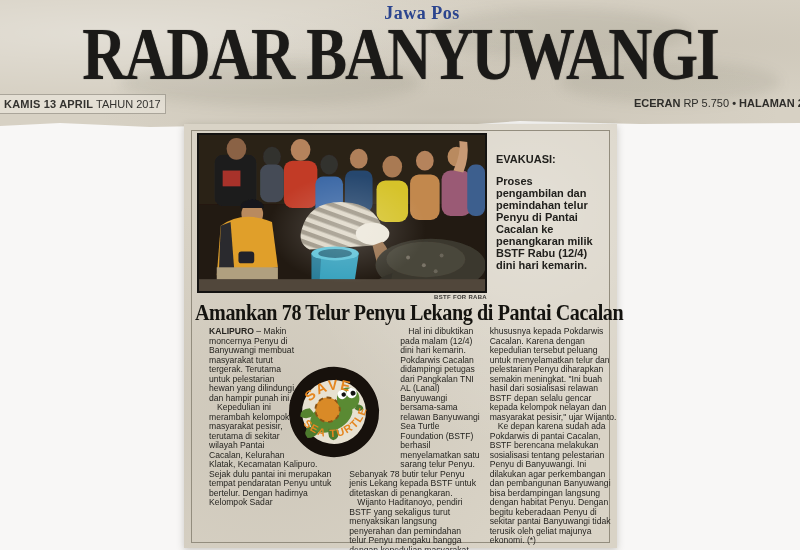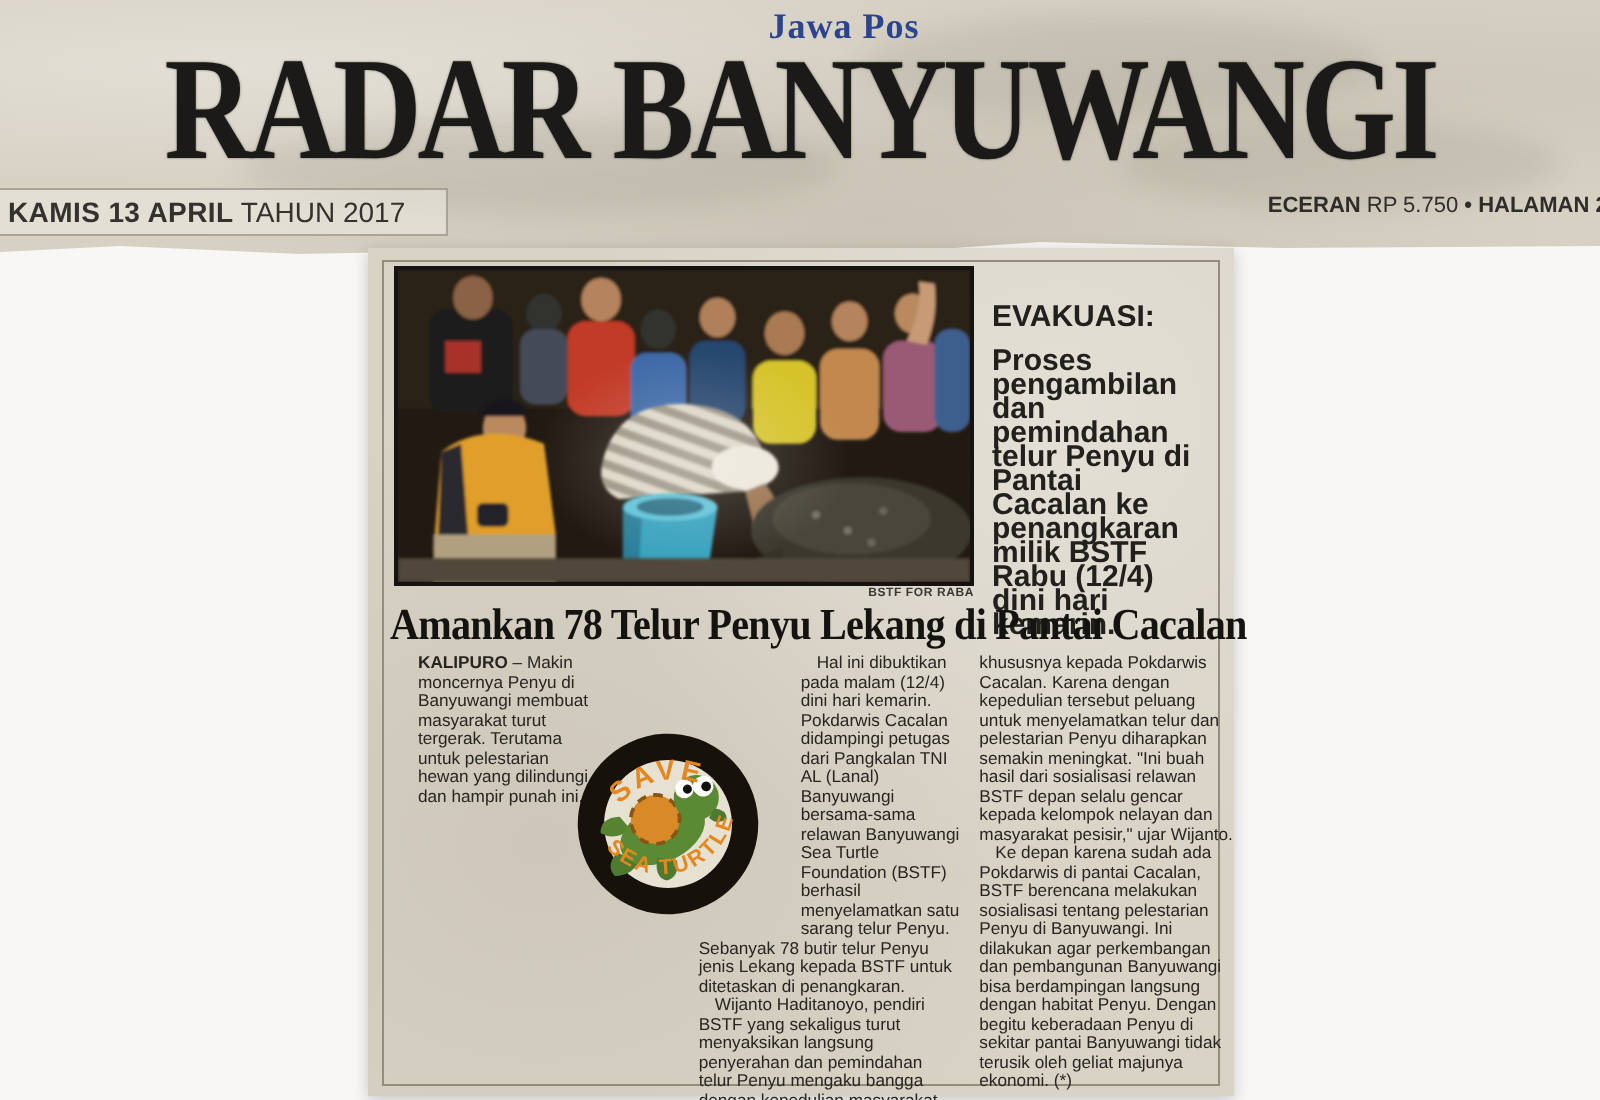--- a/index.html
+++ b/index.html
@@ -26,21 +26,21 @@
   }
   .masthead{
     position:absolute;left:-6px;top:13px;width:812px;text-align:center;
     font-family:"Liberation Serif",serif;font-weight:bold;
     font-size:60px;letter-spacing:-2px;color:#1b1a18;white-space:nowrap;
     transform:scale(1.02,1.22);transform-origin:center top;
     text-shadow:0 0 1px rgba(30,28,25,.6);
   }
   .edition-box{
     position:absolute;left:0;top:94px;
-    padding:3px 20px 3px 4px;font-size:14px;color:#33322f;
+    padding:3px 4px 3px 4px;font-size:11px;color:#33322f;
     border:1px solid rgba(100,95,85,.45);border-left:none;
     background:rgba(238,235,226,.55);white-space:nowrap;
   }
   .edition-box b{letter-spacing:.2px;}
   .price-line{
     position:absolute;right:-10px;top:97px;font-size:11px;color:#2e2d2a;white-space:nowrap;
   }
   .rule-row{
     position:absolute;left:0;right:0;top:112px;height:18px;
     display:flex;align-items:center;gap:22px;margin-top:48px;
@@ -64,21 +64,21 @@
     position:absolute;left:13px;top:9px;width:290px;height:160px;
     border:2px solid #141311;box-sizing:border-box;background:#221a12;
   }
   .photo-frame svg{display:block;width:100%;height:100%;}
   .photo-credit{
     position:absolute;left:13px;top:170px;width:290px;text-align:right;
     font-size:6px;font-weight:bold;color:#3a3834;letter-spacing:.3px;
   }
   .caption{
     position:absolute;left:312px;top:29px;width:106px;
-    font-size:15px;line-height:12px;font-weight:bold;color:#21201d;
+    font-size:11px;line-height:12px;font-weight:bold;color:#21201d;
   }
   .caption .cap-lead{display:block;margin-bottom:10px;}
   .headline{
     position:absolute;left:11px;top:177px;width:412px;
     font-family:"Liberation Serif",serif;font-weight:bold;
     font-size:20.5px;letter-spacing:-.4px;color:#14130f;white-space:nowrap;
     transform:scale(.98,1.08);transform-origin:left top;
   }
   .columns{
     position:absolute;left:25px;top:203px;width:411px;height:214px;
@@ -207,20 +207,21 @@
     <span class="cap-lead">EVAKUASI:</span>
     <span>Proses pengambilan dan pemindahan telur Penyu di Pantai Cacalan ke penangkaran milik BSTF Rabu (12/4) dini hari kemarin.</span>
   </div>
 
   <div class="headline">Amankan 78 Telur Penyu Lekang di Pantai Cacalan</div>
 
   <div class="columns">
     <div class="col">
       <div class="float-r"></div>
       <p><b>KALIPURO</b> <span>– Makin moncernya Penyu di Banyuwangi membuat masyarakat turut tergerak. Terutama untuk pelestarian hewan yang dilindungi dan hampir punah ini.</span></p>
+      <p class="indent">Kepedulian ini merambah kelompok masyarakat pesisir, terutama di sekitar wilayah Pantai Cacalan, Kelurahan Klatak, Kecamatan Kalipuro. Sejak dulu pantai ini merupakan tempat pendaratan Penyu untuk bertelur. Dengan hadirnya Kelompok Sadar</p>
     </div>
     <div class="col">
       <div class="float-l"></div>
       <p class="indent">Hal ini dibuktikan pada malam (12/4) dini hari kemarin. Pokdarwis Cacalan didampingi petugas dari Pangkalan TNI AL (Lanal) Banyuwangi bersama-sama relawan Banyuwangi Sea Turtle Foundation (BSTF) berhasil menyelamatkan satu sarang telur Penyu. Sebanyak 78 butir telur Penyu jenis Lekang kepada BSTF untuk ditetaskan di penangkaran.</p>
       <p class="indent">Wijanto Haditanoyo, pendiri BSTF yang sekaligus turut menyaksikan langsung penyerahan dan pemindahan telur Penyu mengaku bangga dengan kepedulian masyarakat Banyuwangi,</p>
     </div>
     <div class="col">
       <p>khususnya kepada Pokdarwis Cacalan. Karena dengan kepedulian tersebut peluang untuk menyelamatkan telur dan pelestarian Penyu diharapkan semakin meningkat. "Ini buah hasil dari sosialisasi relawan BSTF depan selalu gencar kepada kelompok nelayan dan masyarakat pesisir," ujar Wijanto.</p>
       <p class="indent">Ke depan karena sudah ada Pokdarwis di pantai Cacalan, BSTF berencana melakukan sosialisasi tentang pelestarian Penyu di Banyuwangi. Ini dilakukan agar perkembangan dan pembangunan Banyuwangi bisa berdampingan langsung dengan habitat Penyu. Dengan begitu keberadaan Penyu di sekitar pantai Banyuwangi tidak terusik oleh geliat majunya ekonomi. (*)</p>
     </div>

